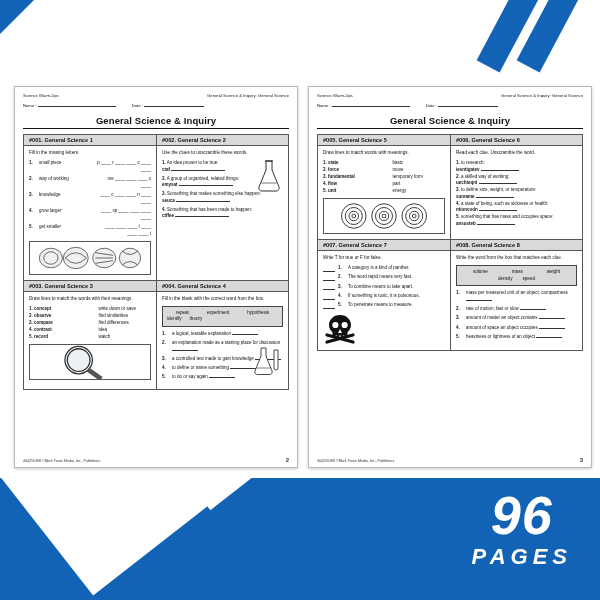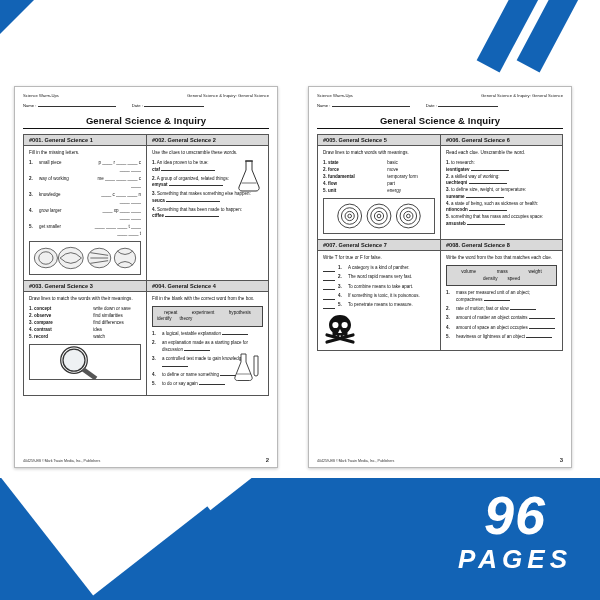--- a/index.html
+++ b/index.html
@@ -29,25 +29,25 @@
     background:#ffffff; transform:rotate(-38deg); transform-origin:top left;
   }
   .bottom-blue .notch2 {
     position:absolute; left:118px; top:-86px; width:60px; height:150px;
     background:#ffffff; transform:rotate(-38deg); transform-origin:top left;
   }
   .pages-badge {
     position:absolute; right:28px; top:10px; text-align:center; color:#fff; line-height:1;
   }
   .pages-badge .num { font-size:54px; font-weight:bold; letter-spacing:1px; }
-  .pages-badge .lbl { font-size:26px; font-weight:bold; letter-spacing:5px; margin-top:4px; }
+  .pages-badge .lbl { font-size:22px; font-weight:bold; letter-spacing:5px; margin-top:4px; }
 
   
   .sheet {
-    position:absolute; top:86px; width:264px; height:382px; background:#fff;
+    position:absolute; top:86px; width:284px; height:382px; background:#fff;
     border:1px solid #b9b9b9; box-shadow:0 1px 3px rgba(0,0,0,.22);
     padding:6px 8px 0 8px;
   }
   .sheet-left { left:14px; }
   .sheet-right { left:308px; }
 
   .hdr { display:flex; justify-content:space-between; font-size:4.2px; color:#222; }
   .hdr .hdr-right { text-align:right; }
   .namedate { margin-top:5px; font-size:4.2px; display:flex; gap:16px; }
   .namedate span { display:inline-block; }

